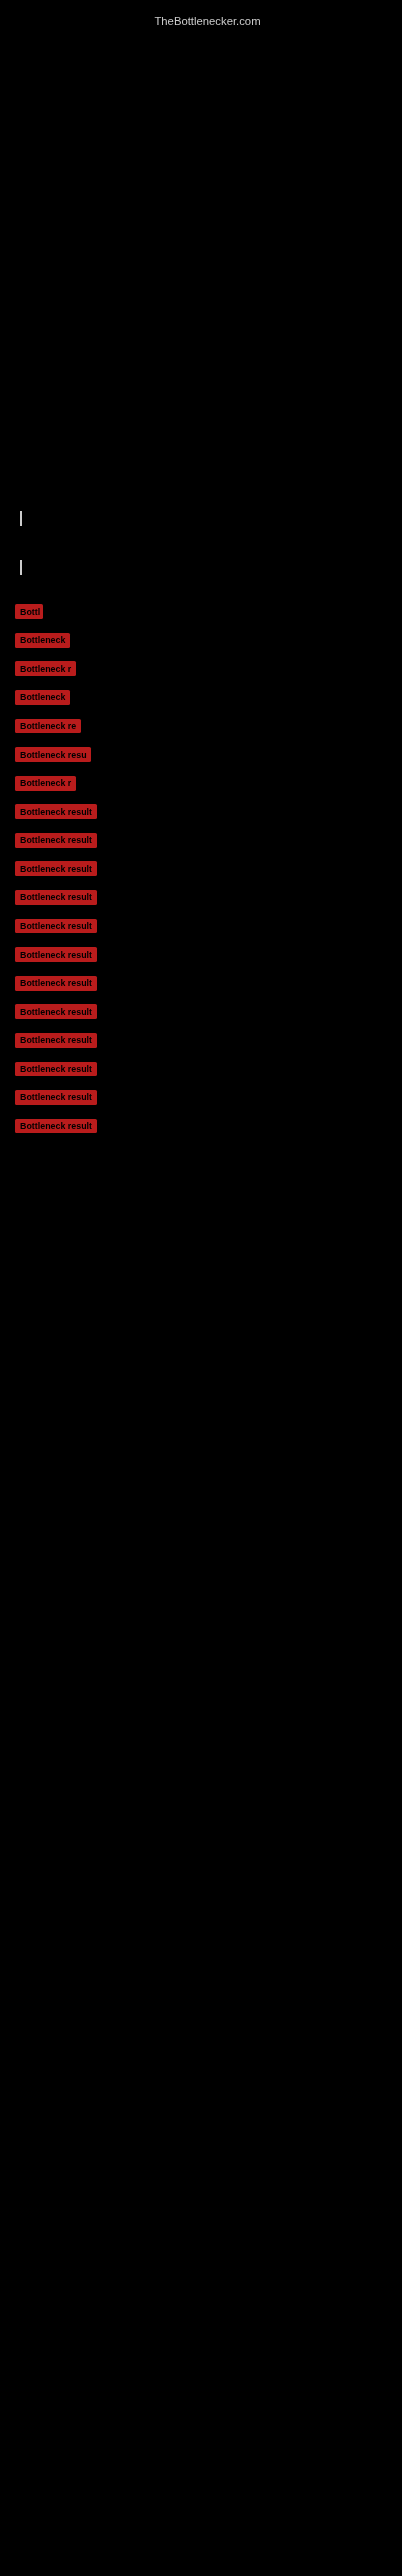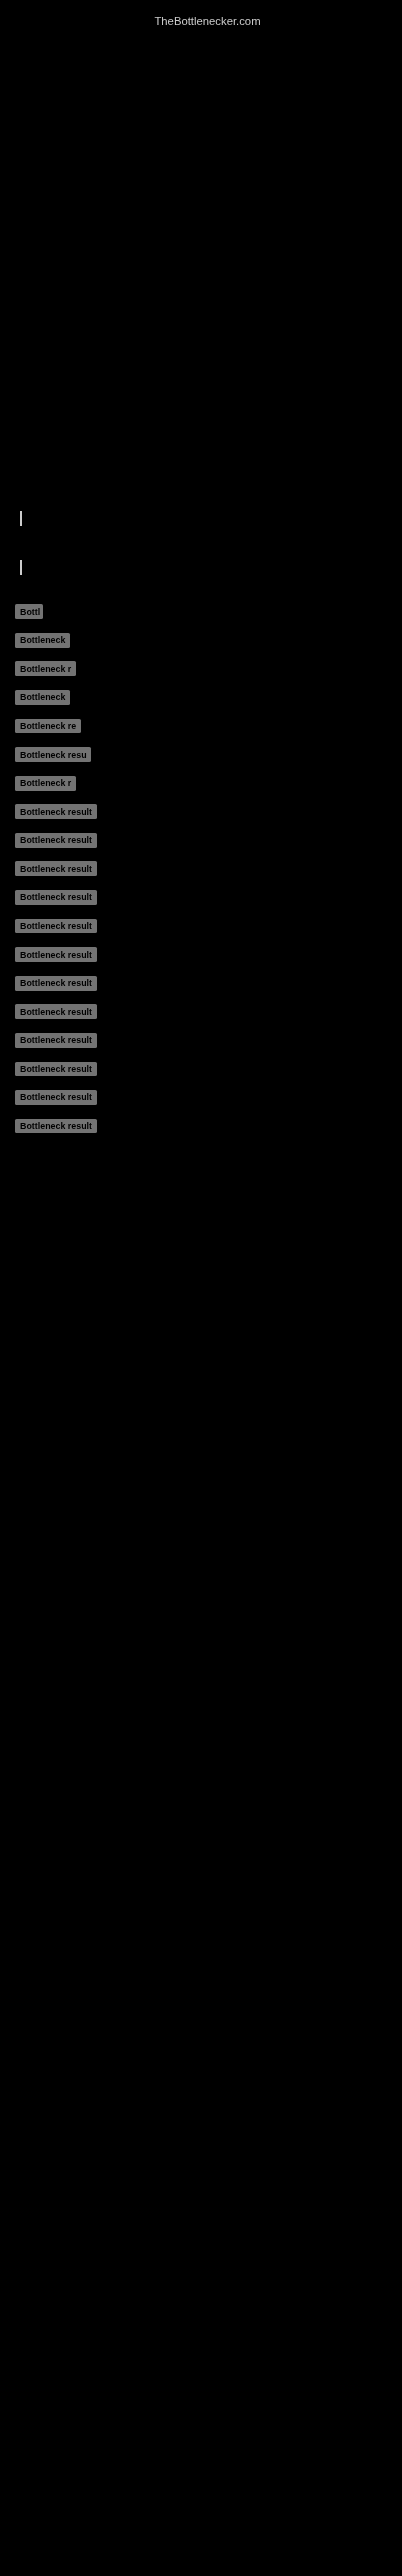--- a/index.html
+++ b/index.html
@@ -41,21 +41,21 @@
       padding: 8px 0;
     }
 
     .result-item {
       margin: 4.8px 0;
       padding: 0 3.2px;
     }
 
     .result-badge {
       display: inline-block;
-      background-color: #737373;
+      background-color: #b91c1c;
       color: #000000;
       font-size: 8.9px;
       font-weight: bold;
       padding: 2.4px 4.8px;
       border-radius: 1.6px;
       white-space: nowrap;
     }
 
     .section-divider {
       height: 9.7px;

